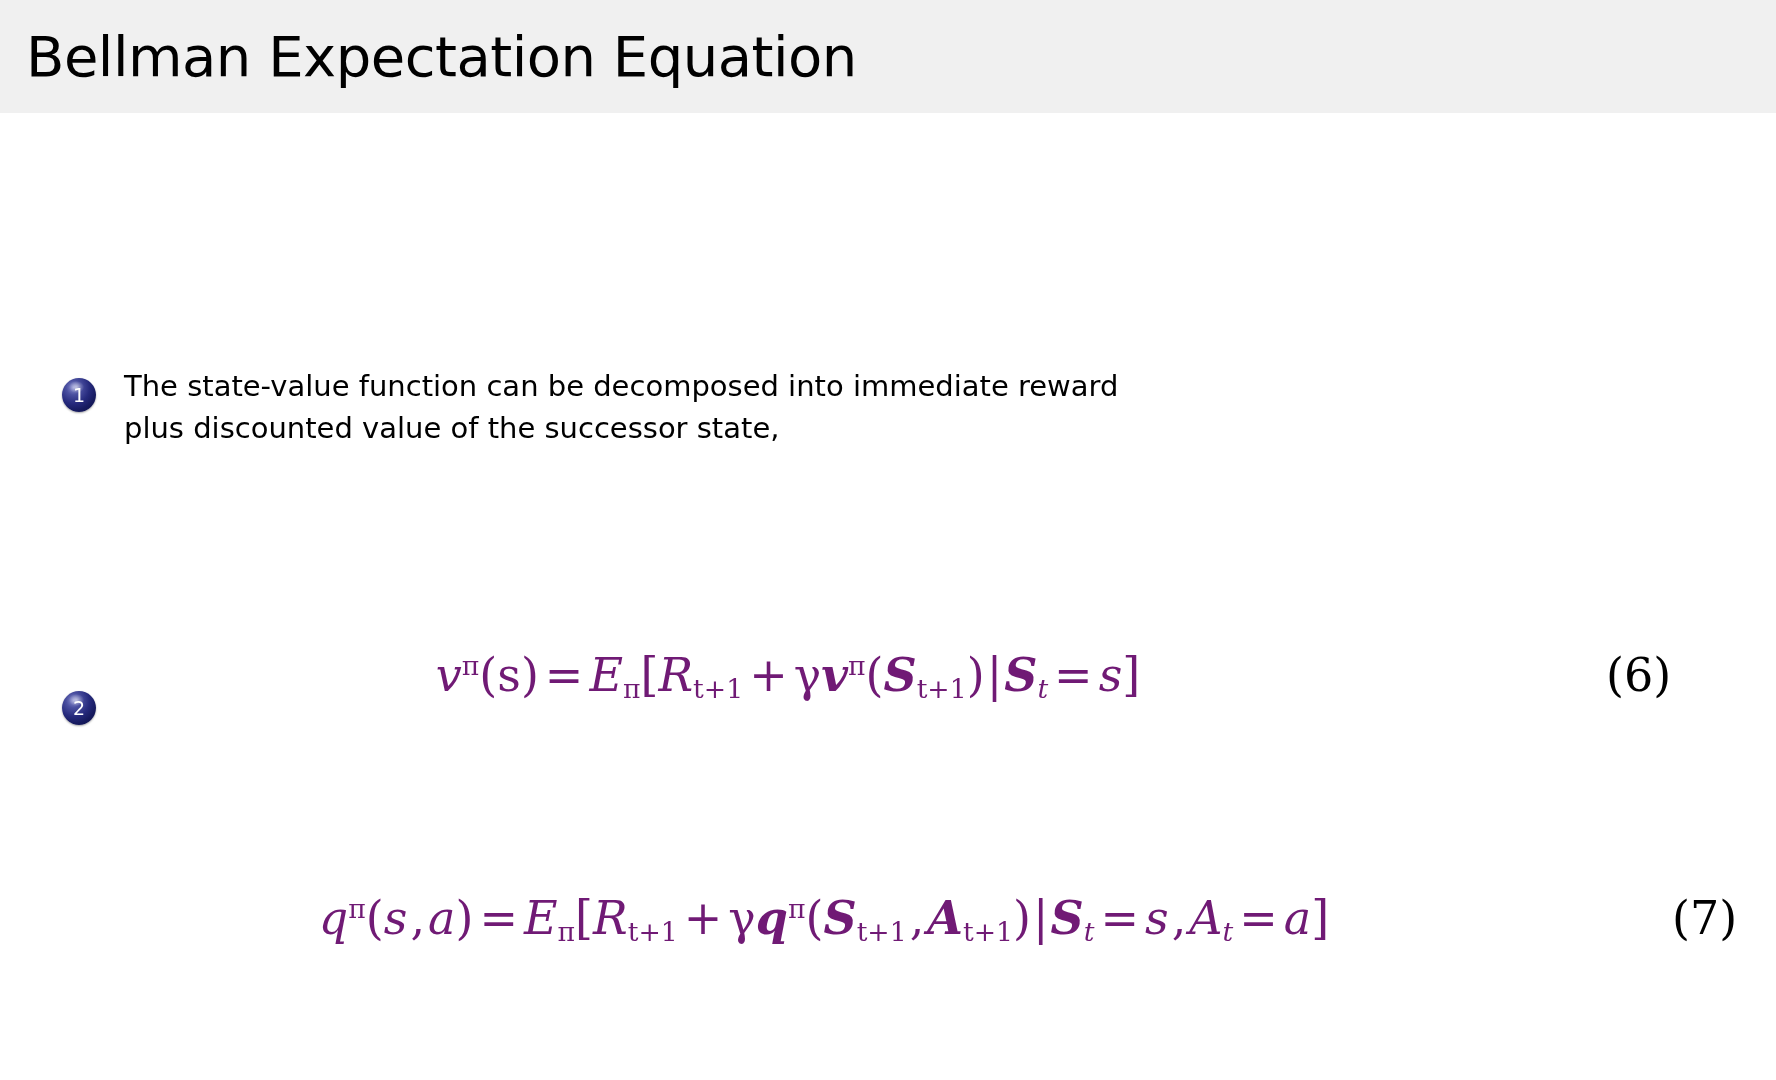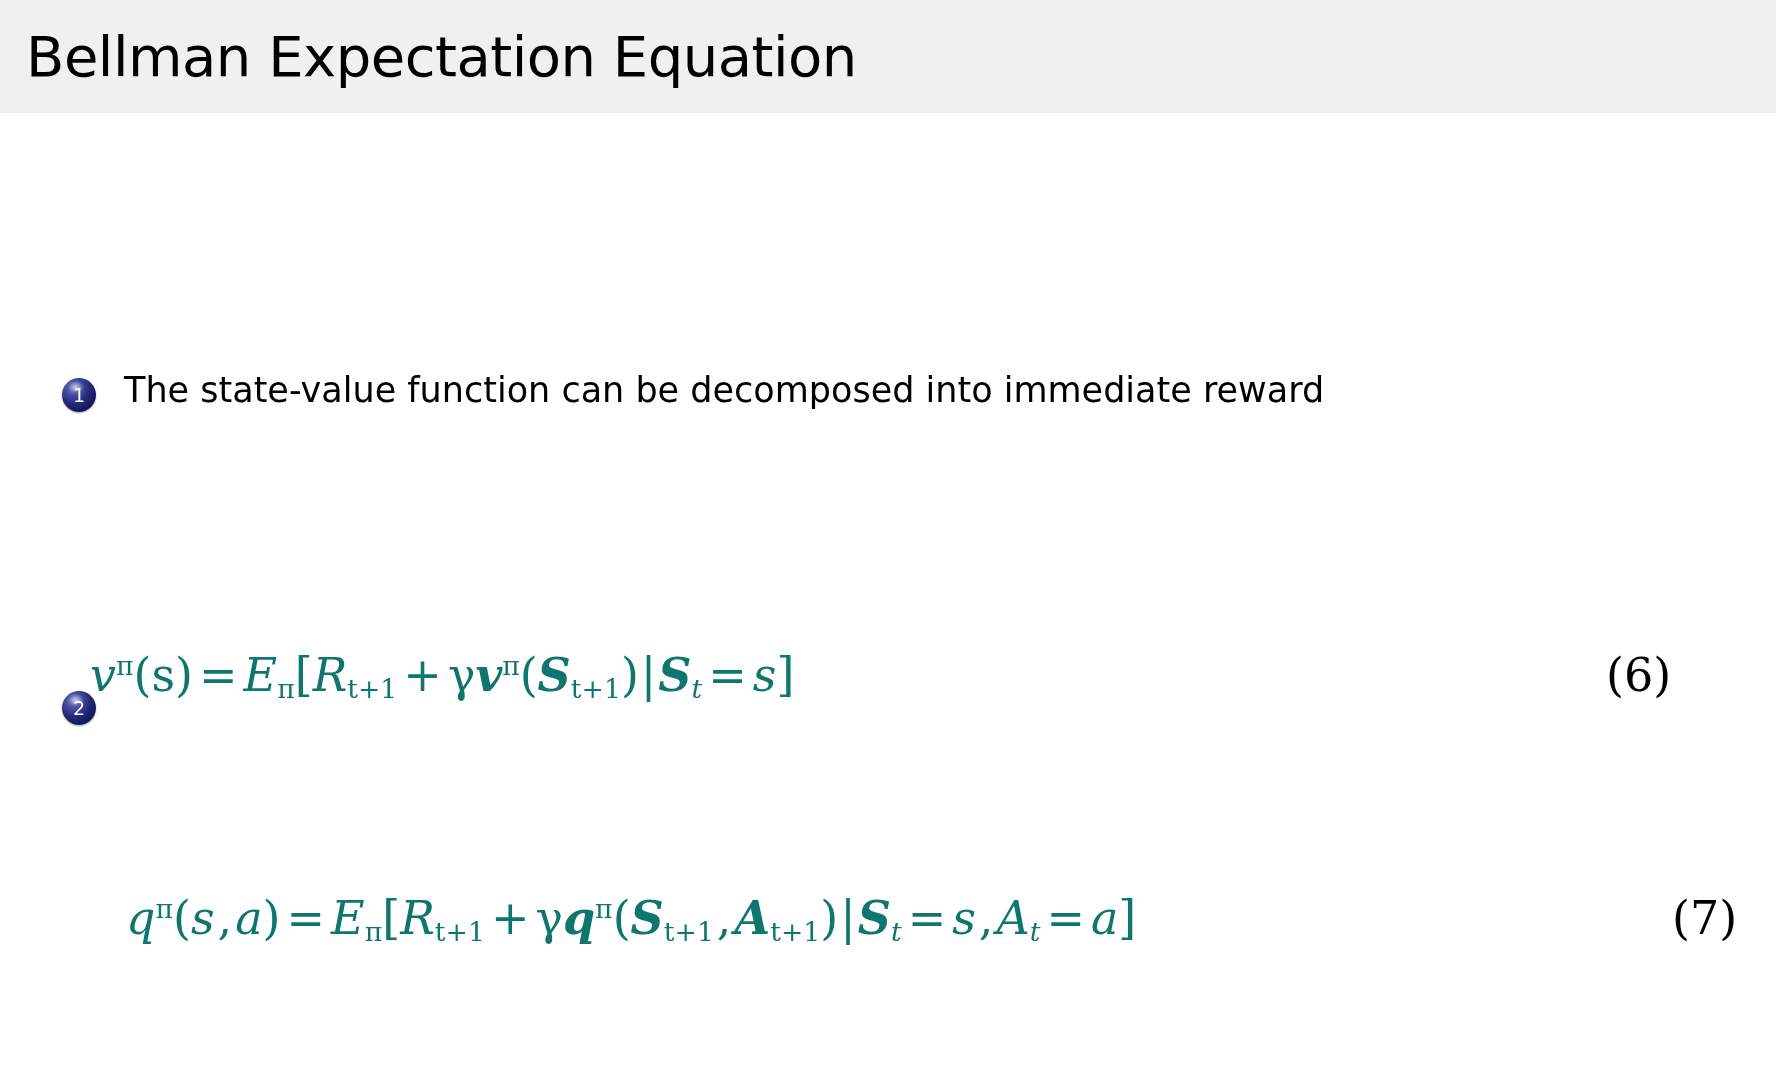--- a/index.html
+++ b/index.html
@@ -101,21 +101,21 @@
     font-family: "DejaVu Sans", sans-serif;
     font-size: 19px;
     font-weight: 400;
     line-height: 1;
   }
 
   .item-text {
     flex: 1 1 auto;
     margin-left: 28px;
     font-family: "DejaVu Sans", sans-serif;
-    font-size: 35px;
+    font-size: 29px;
     font-weight: 400;
     line-height: 1.45;
     color: #000000;
     max-width: 1440px;
   }
   .item-text .ln {
     display: block;
     white-space: nowrap;
   }
 
@@ -125,26 +125,26 @@
     left: 0;
     width: 1776px;
     display: flex;
     align-items: baseline;
   }
   .eq-1 { top: 535px; }
   .eq-2 { top: 778px; margin-left: 36px; }
 
   .eq-body {
     flex: 1 1 auto;
-    text-align: left;
+    text-align: center;
     padding-left: 90px;
     padding-right: 120px;
     font-family: "DejaVu Serif", serif;
     font-size: 46px;
-    color: #0f766e;
+    color: #701a75;
     white-space: nowrap;
   }
   .eq-2 .eq-body { padding-right: 150px; }
 
   .eq-tag {
     flex: 0 0 auto;
     width: 170px;
     text-align: left;
     font-family: "DejaVu Serif", serif;
     font-size: 46px;
@@ -191,20 +191,21 @@
 
   <div class="body-area">
 
     <div class="item item-1">
       <div class="item-row">
         <div class="bullet">
           <span class="bullet-num">1</span>
         </div>
         <div class="item-text">
           <span class="ln">The state-value function can be decomposed into immediate reward</span>
+          <span class="ln">plus discounted value of the successor state,</span>
         </div>
       </div>
     </div>
 
     <div class="equation-row eq-1">
       <div class="eq-body">
         <span class="mi">v</span><sup class="sp mpi">π</sup><span class="paren">(s)</span><span class="mo">=</span><span class="mi">E</span><sub class="sb-n mpi">π</sub><span class="paren">[</span><span class="mi">R</span><sub class="sb-n">t+1</sub><span class="mo">+</span><span class="gamma">γ</span><span class="mi-b">v</span><sup class="sp mpi">π</sup><span class="paren">(</span><span class="mi-b">S</span><sub class="sb-n">t+1</sub><span class="paren">)</span><span class="bar">|</span><span class="mi-b">S</span><sub class="sb">t</sub><span class="mo">=</span><span class="mi">s</span><span class="paren">]</span>
       </div>
       <div class="eq-tag">(6)</div>
     </div>

